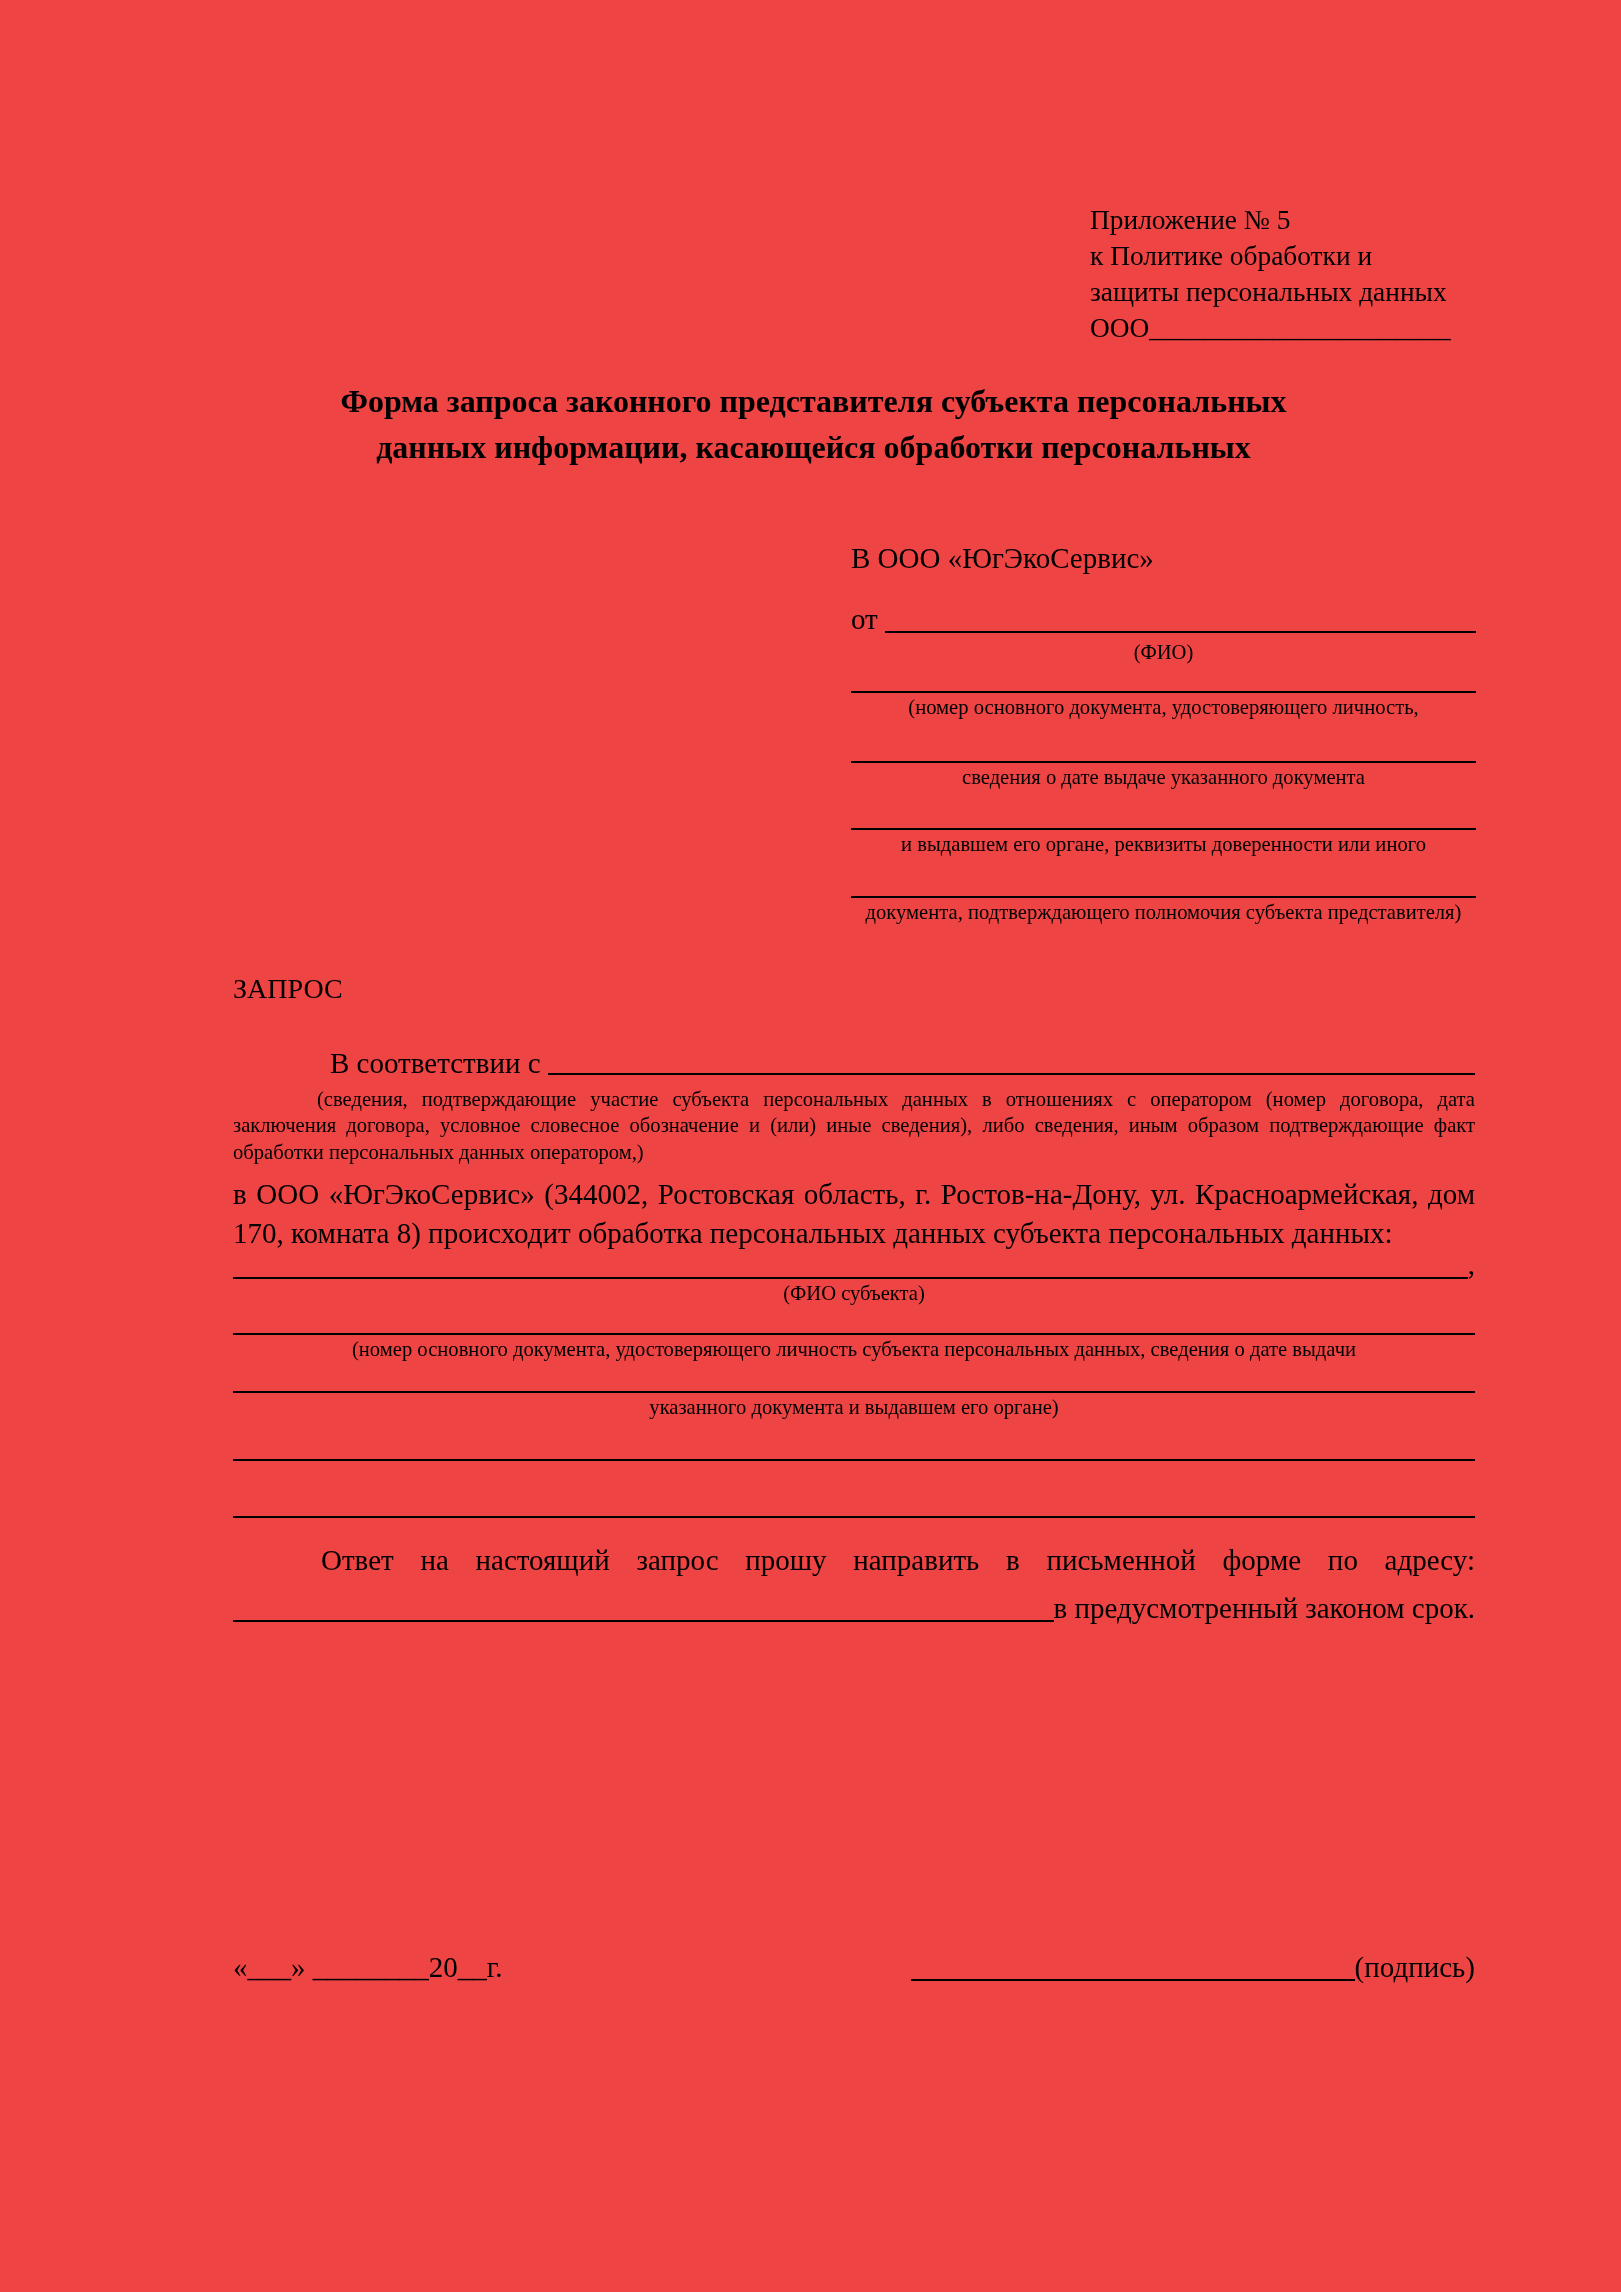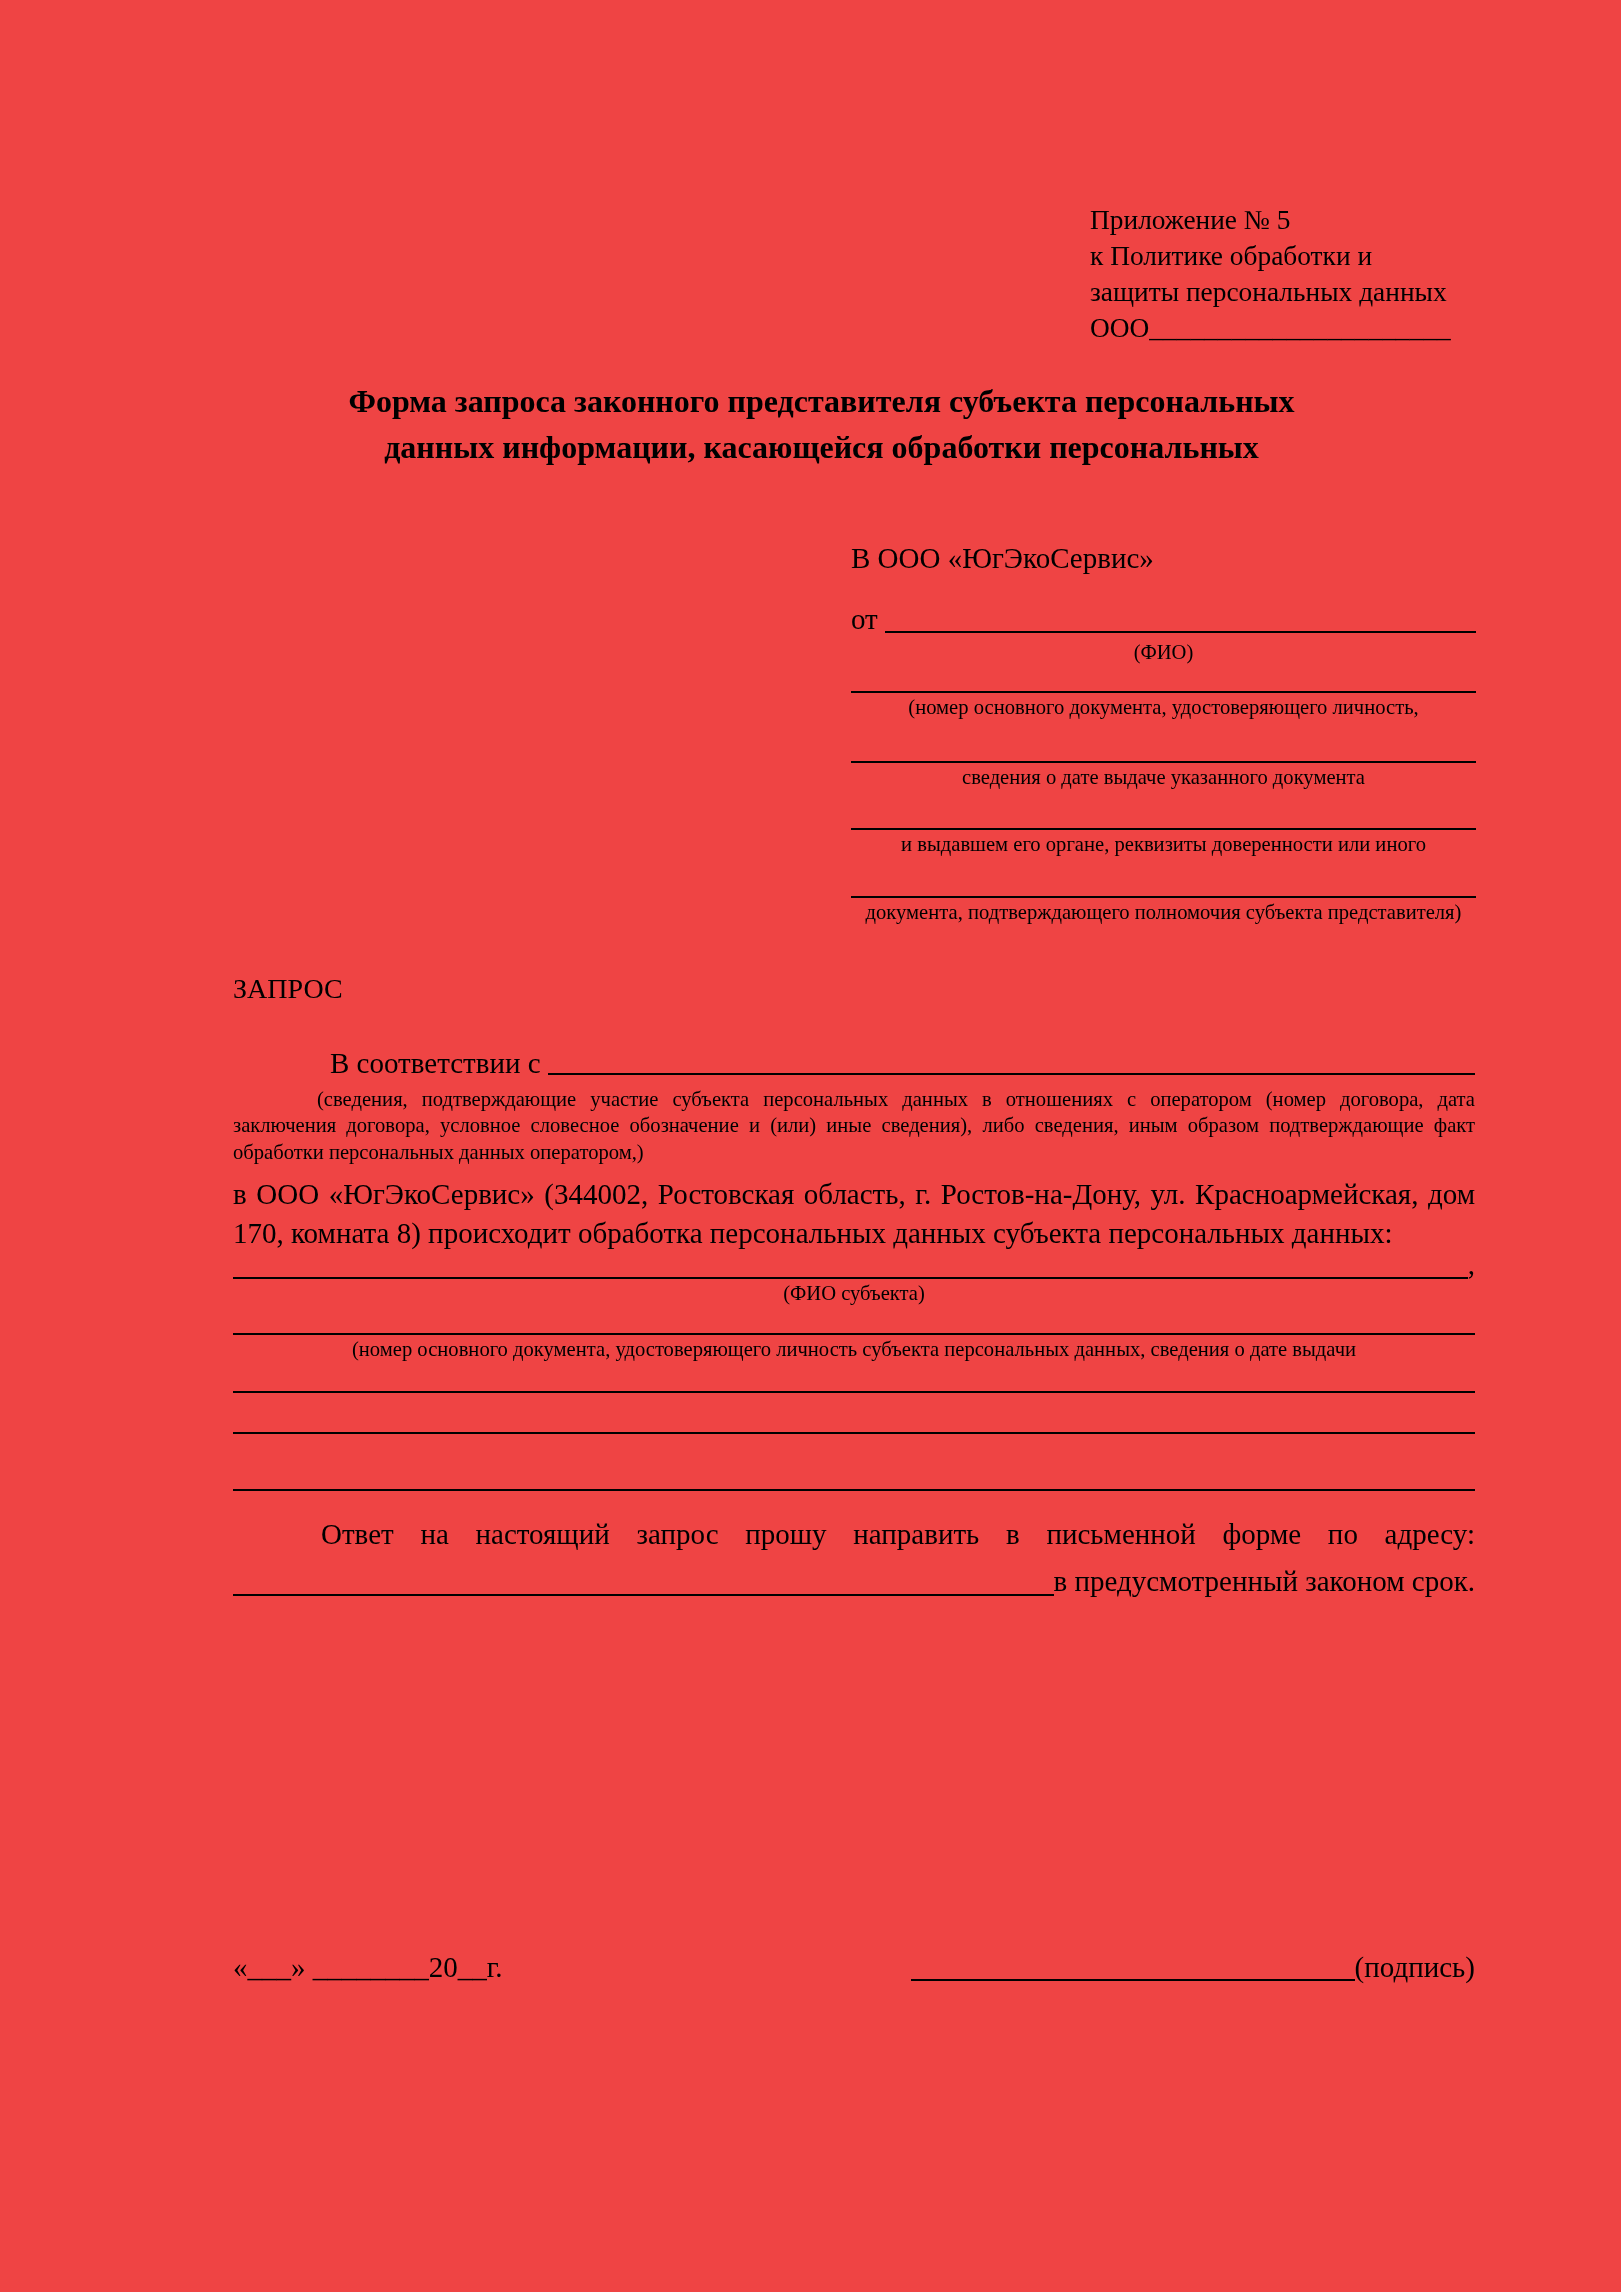--- a/index.html
+++ b/index.html
@@ -18,21 +18,21 @@
     left: 1090px;
     top: 202px;
     width: 421px;
     font-size: 27.4px;
     line-height: 36px;
     white-space: nowrap;
   }
   
   .title {
     position: absolute;
-    left: 160px;
+    left: 152px;
     top: 378px;
     width: 1323px;
     text-align: center;
     font-weight: bold;
     font-size: 32px;
     line-height: 46px;
   }
   
   .addr {
     position: absolute;
@@ -174,20 +174,21 @@
     <div class="row subj-row">
       <span class="fill"></span>
       <span class="comma">,</span>
     </div>
     <div class="lbl">(ФИО субъекта)</div>
 
     <div class="hr hr-doc1"></div>
     <div class="lbl">(номер основного документа, удостоверяющего личность субъекта персональных данных, сведения о дате выдачи</div>
 
     <div class="hr hr-doc2"></div>
+    <div class="lbl">указанного документа и выдавшем его органе)</div>
 
 
     <div class="hr blank1"></div>
     <div class="hr blank2"></div>
 
     <p class="body-p p3">Ответ на настоящий запрос прошу направить в письменной форме по адресу:</p>
 
     <div class="row addr-line">
       <span class="fill"></span>
       <span class="suffix">в предусмотренный законом срок.</span>

